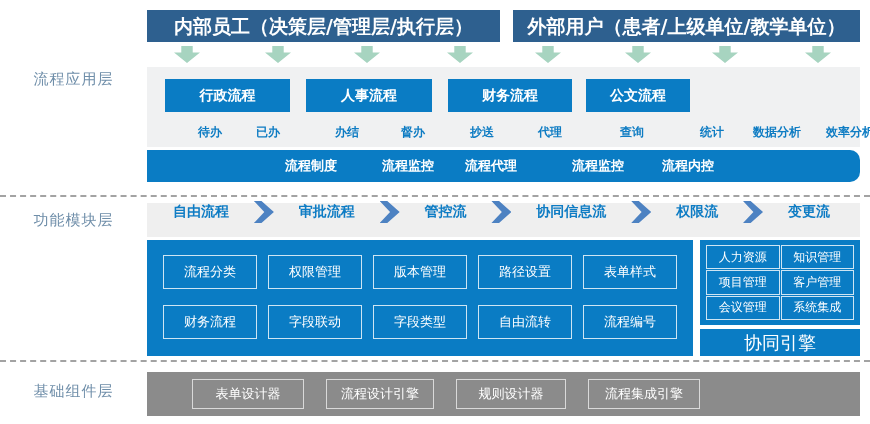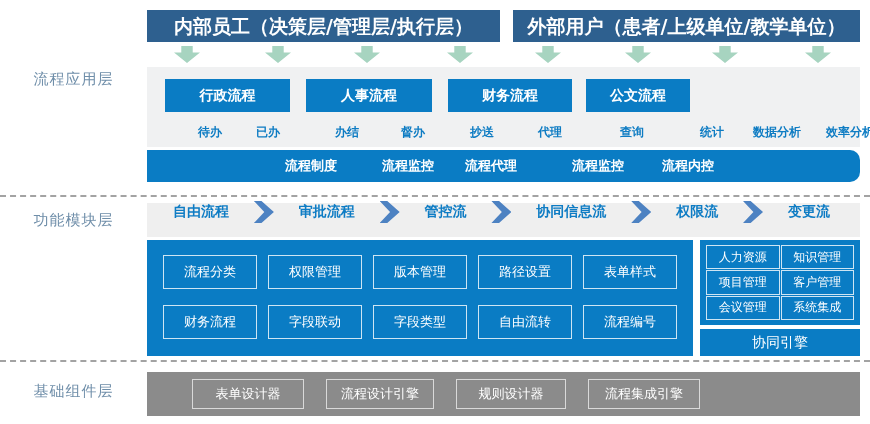--- a/index.html
+++ b/index.html
@@ -43,21 +43,21 @@
     display:grid;grid-template-columns:repeat(5,1fr);grid-auto-rows:34px;
     column-gap:11px;row-gap:16px;padding:15px 16px;box-sizing:border-box;}
   .cell{border:1px solid rgba(255,255,255,0.8);color:#ffffff;font-size:13px;
     display:flex;align-items:center;justify-content:center;white-space:nowrap;}
 
   .right-panel{position:absolute;left:700px;top:240px;width:160px;height:85px;background:#0a7cc4;
     display:grid;grid-template-columns:1fr 1fr;grid-auto-rows:1fr;gap:1px;
     padding:5px 6px;box-sizing:border-box;}
   .right-panel .cell{font-size:12px;}
   .engine-bar{position:absolute;left:700px;top:329px;width:160px;height:27px;background:#0a7cc4;
-    color:#ffffff;font-size:14px;display:flex;align-items:center;justify-content:center;}
+    color:#ffffff;font-size:18px;display:flex;align-items:center;justify-content:center;}
 
   .gray-bar{position:absolute;left:147px;top:372px;width:713px;height:44px;background:#8b8b8b;
     display:flex;align-items:center;padding-left:45px;gap:22px;box-sizing:border-box;}
   .comp{height:28px;border:1px solid #d9d9d9;color:#ffffff;font-size:13px;
     display:flex;align-items:center;justify-content:center;padding:0 14px;white-space:nowrap;}
 </style>
 </head>
 <body>
 
 <div class="canvas">

